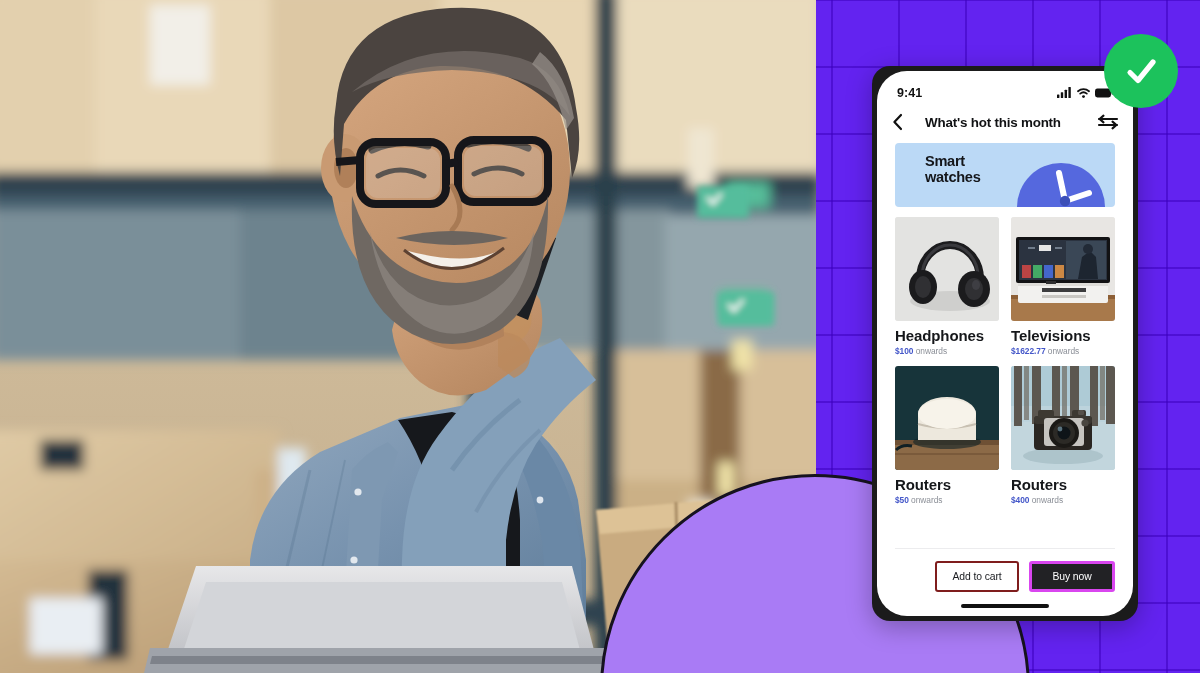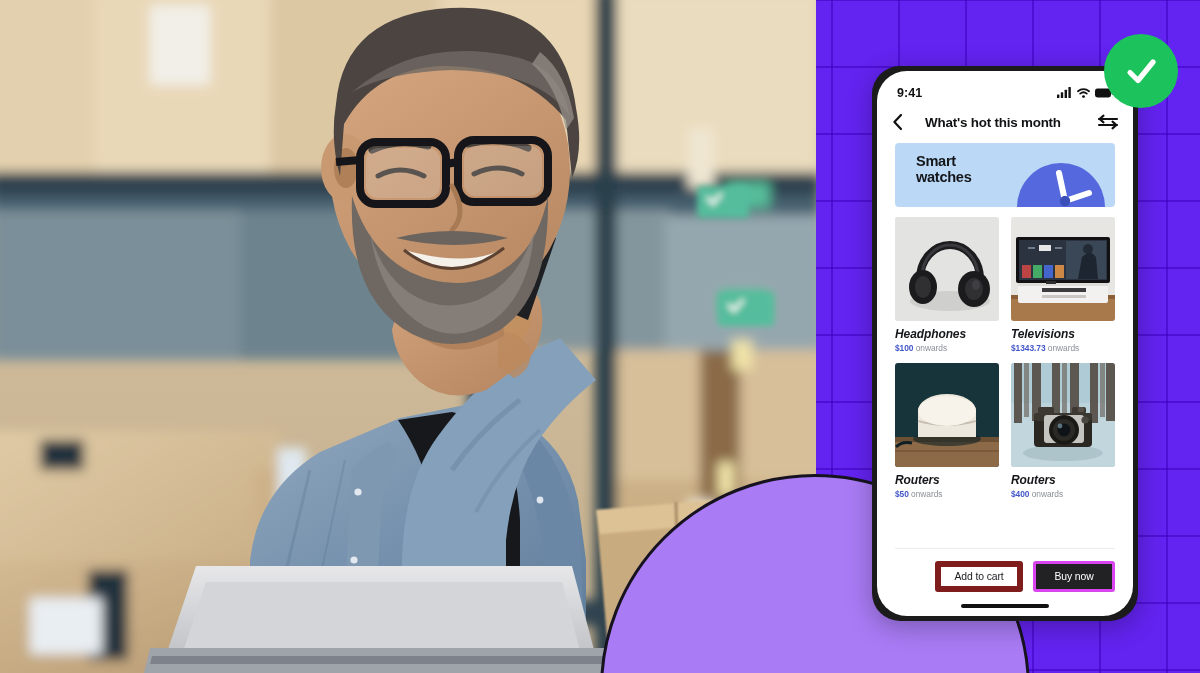--- a/index.html
+++ b/index.html
@@ -52,21 +52,21 @@
     display: flex; align-items: center; justify-content: center;
     z-index: 6;
   }
   .check-badge svg { width: 44px; height: 44px; display: block; }
 
   
   .phone {
     position: absolute; left: 872px; top: 66px;
     width: 266px; height: 555px;
     background: #1b1b1b;
-    border-radius: 28px;
+    border-radius: 18px;
     padding: 5px;
     z-index: 5;
     box-shadow: 0 6px 26px rgba(0,0,0,.28);
   }
   .screen {
     width: 100%; height: 100%;
     background: #ffffff;
     border-radius: 30px;
     overflow: hidden;
     display: flex; flex-direction: column;
@@ -100,21 +100,21 @@
   .banner {
     margin: 0 18px 10px 18px;
     height: 64px;
     background: #BBD9F6;
     border-radius: 4px;
     display: flex; align-items: stretch;
     overflow: hidden;
     position: relative;
   }
   .banner-text {
-    padding: 10px 0 0 21px;
+    padding: 10px 0 0 30px;
     font-size: 14.6px; font-weight: 800; line-height: 1.12;
     color: #14161a; letter-spacing: -.3px;
     z-index: 2;
   }
   .banner-art {
     position: absolute; right: 6px; bottom: 0;
     width: 96px; height: 50px;
   }
 
   
@@ -128,42 +128,42 @@
   }
   .product-card { display: flex; flex-direction: column; }
   .product-thumb {
     width: 100%; height: 104px;
     border-radius: 3px; overflow: hidden;
     background: #e9e9e9;
   }
   .product-thumb svg { display: block; width: 100%; height: 100%; }
   .product-name {
     margin-top: 6px;
-    font-size: 12px; font-weight: 700; color: #15171a; letter-spacing: -.1px; font-style: italic;
+    font-size: 15px; font-weight: 700; color: #15171a; letter-spacing: -.1px;
   }
   .product-price {
     margin-top: 2px;
     font-size: 8.4px; color: #8b8f97; letter-spacing: -.05px;
   }
   .product-price .amt { color: #4457C9; font-weight: 700; }
 
   
   .divider { height: 1px; background: #ececee; margin: 12px 18px 0 18px; }
   .actions {
     display: flex; gap: 10px;
     padding: 12px 18px 8px 18px;
   }
   .btn {
     flex: 1 1 0; height: 31px;
     border-radius: 3px;
     display: flex; align-items: center; justify-content: center;
     font-size: 10.4px; letter-spacing: -.1px;
     cursor: pointer;
   }
-  .btn-secondary { background: #fff; border: 6px solid #7f1d1d; color: #1a1c20; margin-left: 40px; }
+  .btn-secondary { background: #fff; border: 2px solid #7f1d1d; color: #1a1c20; margin-left: 40px; }
   .btn-primary { background: #222225; border: 3px solid #d946ef; color: #fff; }
 
   .home-indicator {
     width: 88px; height: 4px; border-radius: 3px;
     background: #111; margin: 4px auto 8px auto;
   }
 </style>
 </head>
 <body>
 
@@ -457,21 +457,21 @@
               <rect x="47" y="30" width="7" height="2" fill="#6f7b8a"></rect>
               <rect x="10" y="66" width="90" height="20" rx="2" fill="#f2f1ef"></rect>
               <rect x="10" y="66" width="90" height="3" fill="#dedcd8"></rect>
               <rect x="34" y="71" width="44" height="4" fill="#3c3c3e"></rect>
               <rect x="34" y="78" width="44" height="3" fill="#c9c7c3"></rect>
               <rect x="38" y="64" width="10" height="3" fill="#2e2e30"></rect>
             </svg>
           </div>
           <div class="product-name">Televisions</div>
           <div class="product-price">
-            <span class="amt">$1343.73</span>
+            <span class="amt">$1622.77</span>
             <span>onwards</span>
           </div>
         </div>
 
         <div class="product-card">
           <div class="product-thumb">
             <svg viewBox="0 0 110 104" preserveAspectRatio="xMidYMid slice">
               <rect width="110" height="104" fill="#17343a"></rect>
               <rect x="0" y="74" width="110" height="30" fill="#8c6a47"></rect>
               <rect x="0" y="74" width="110" height="5" fill="#6e5034"></rect>

